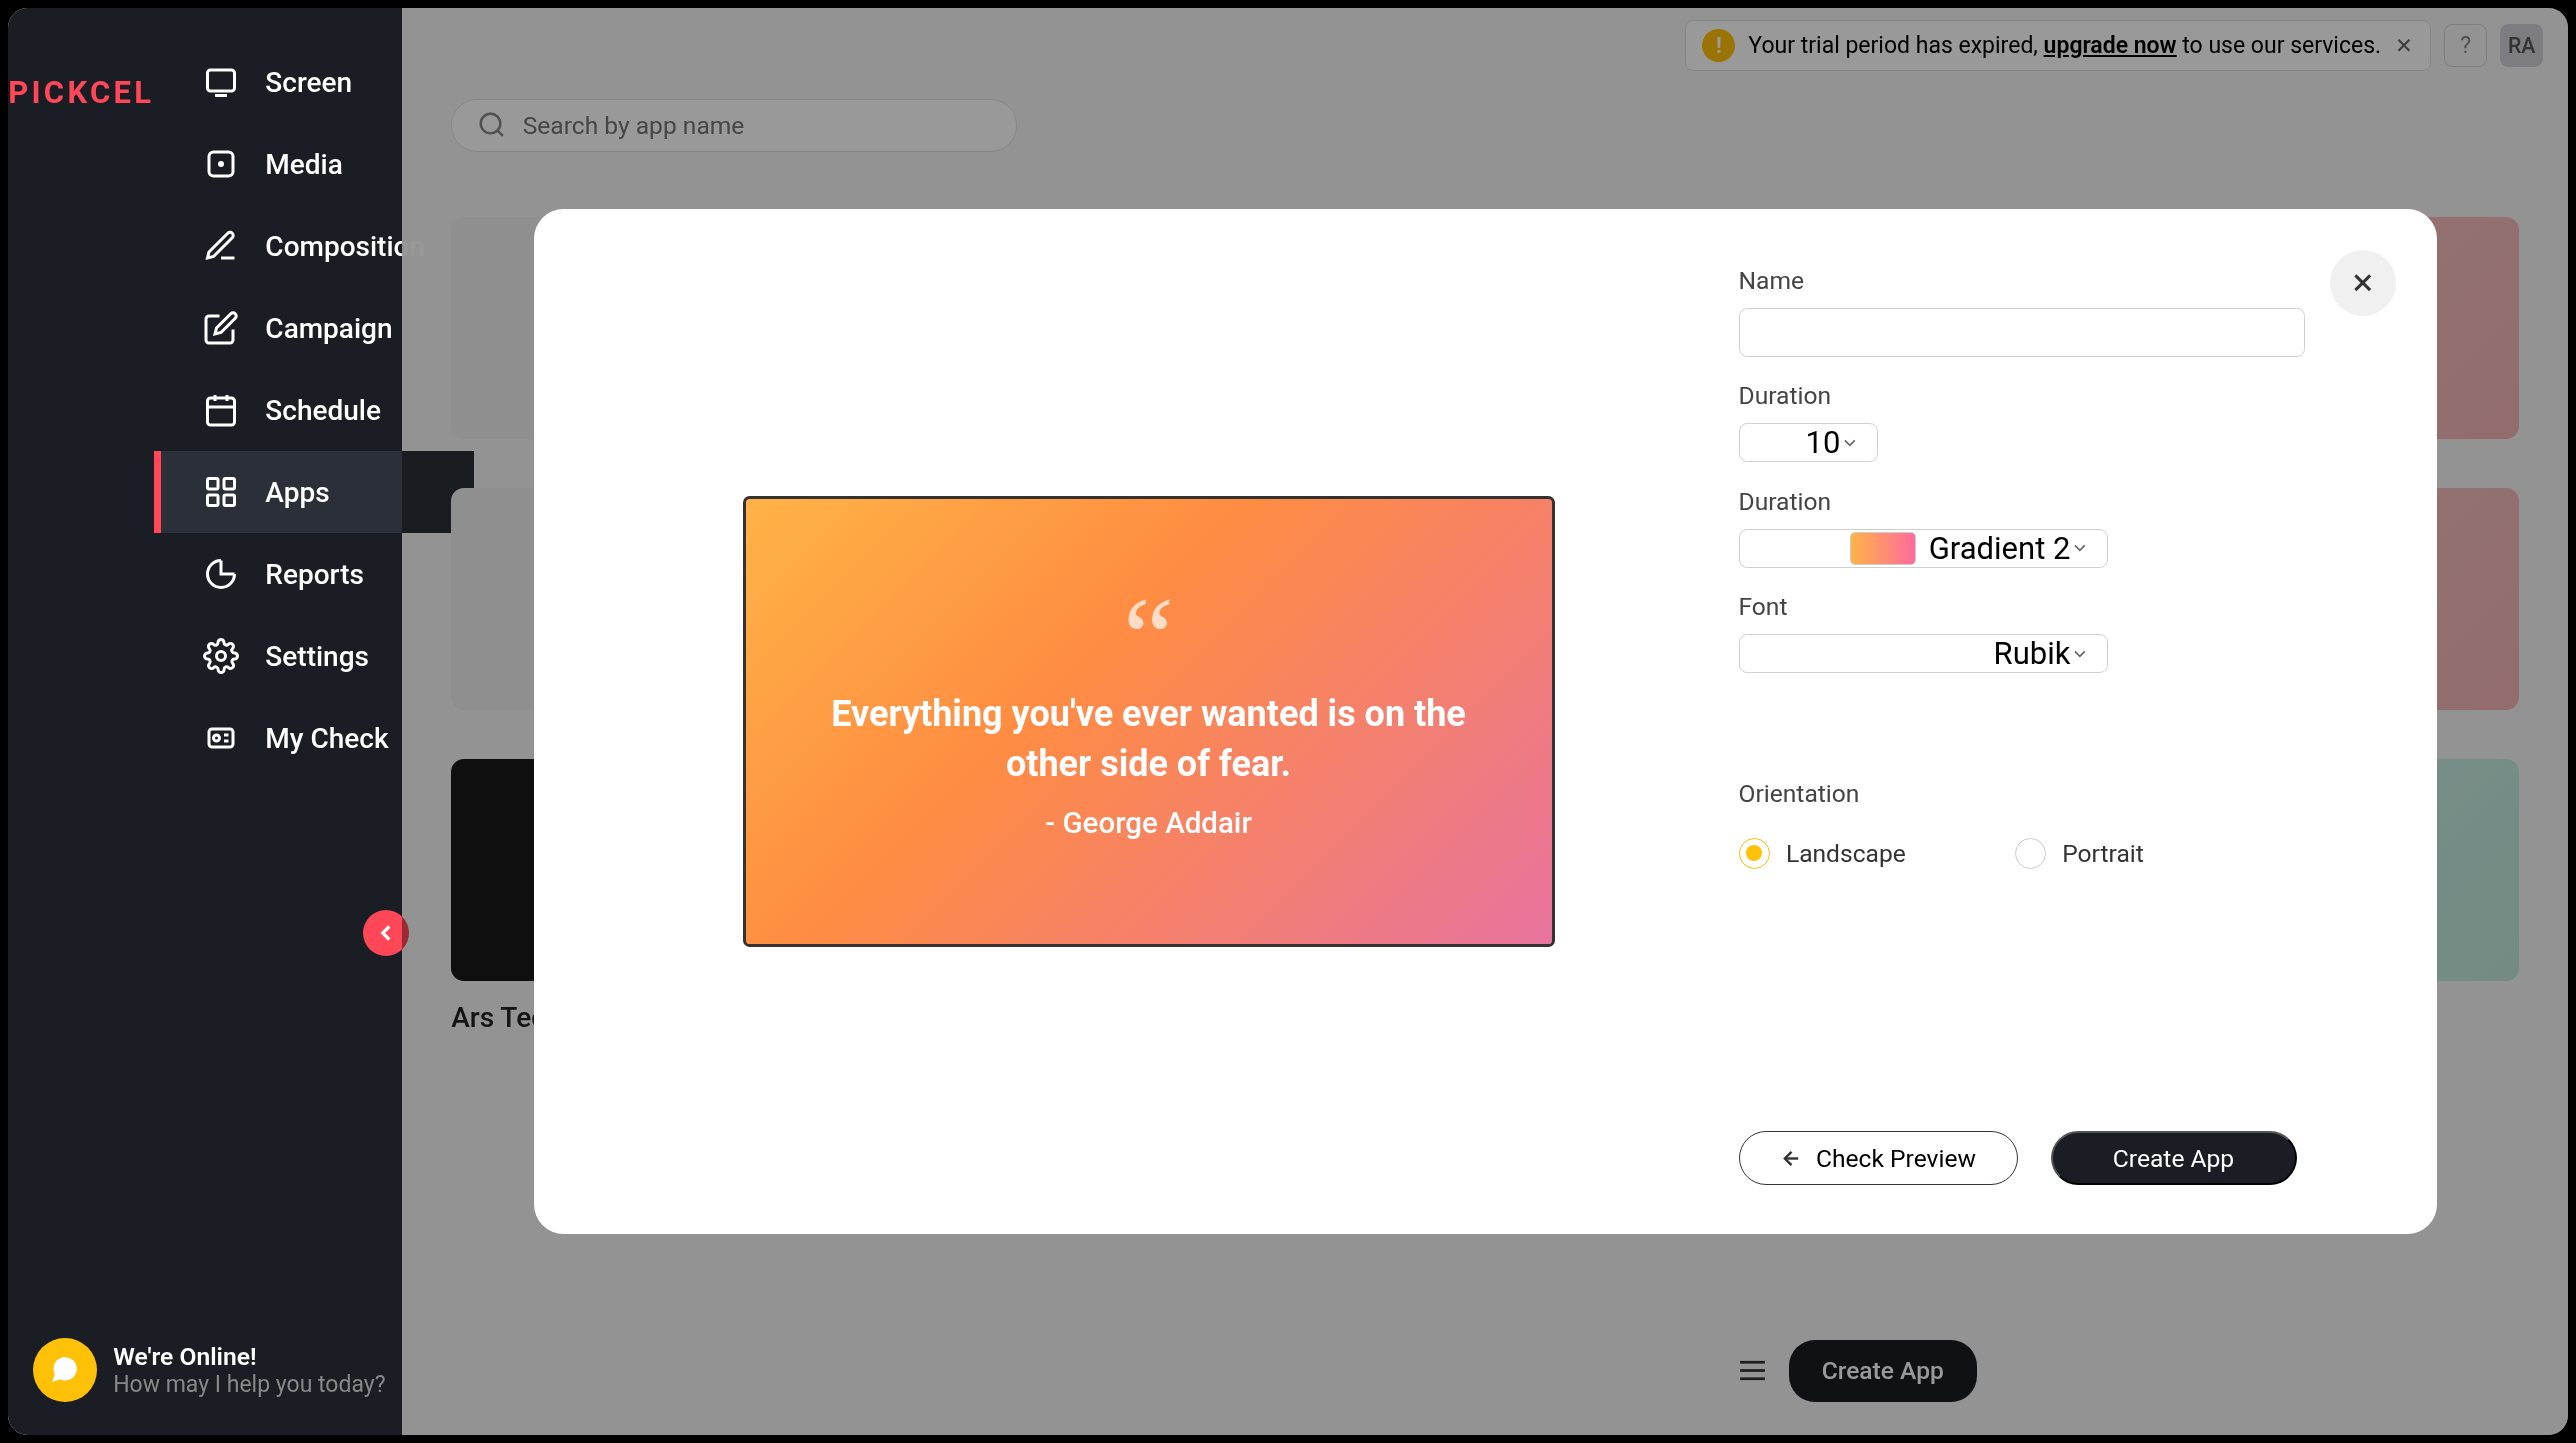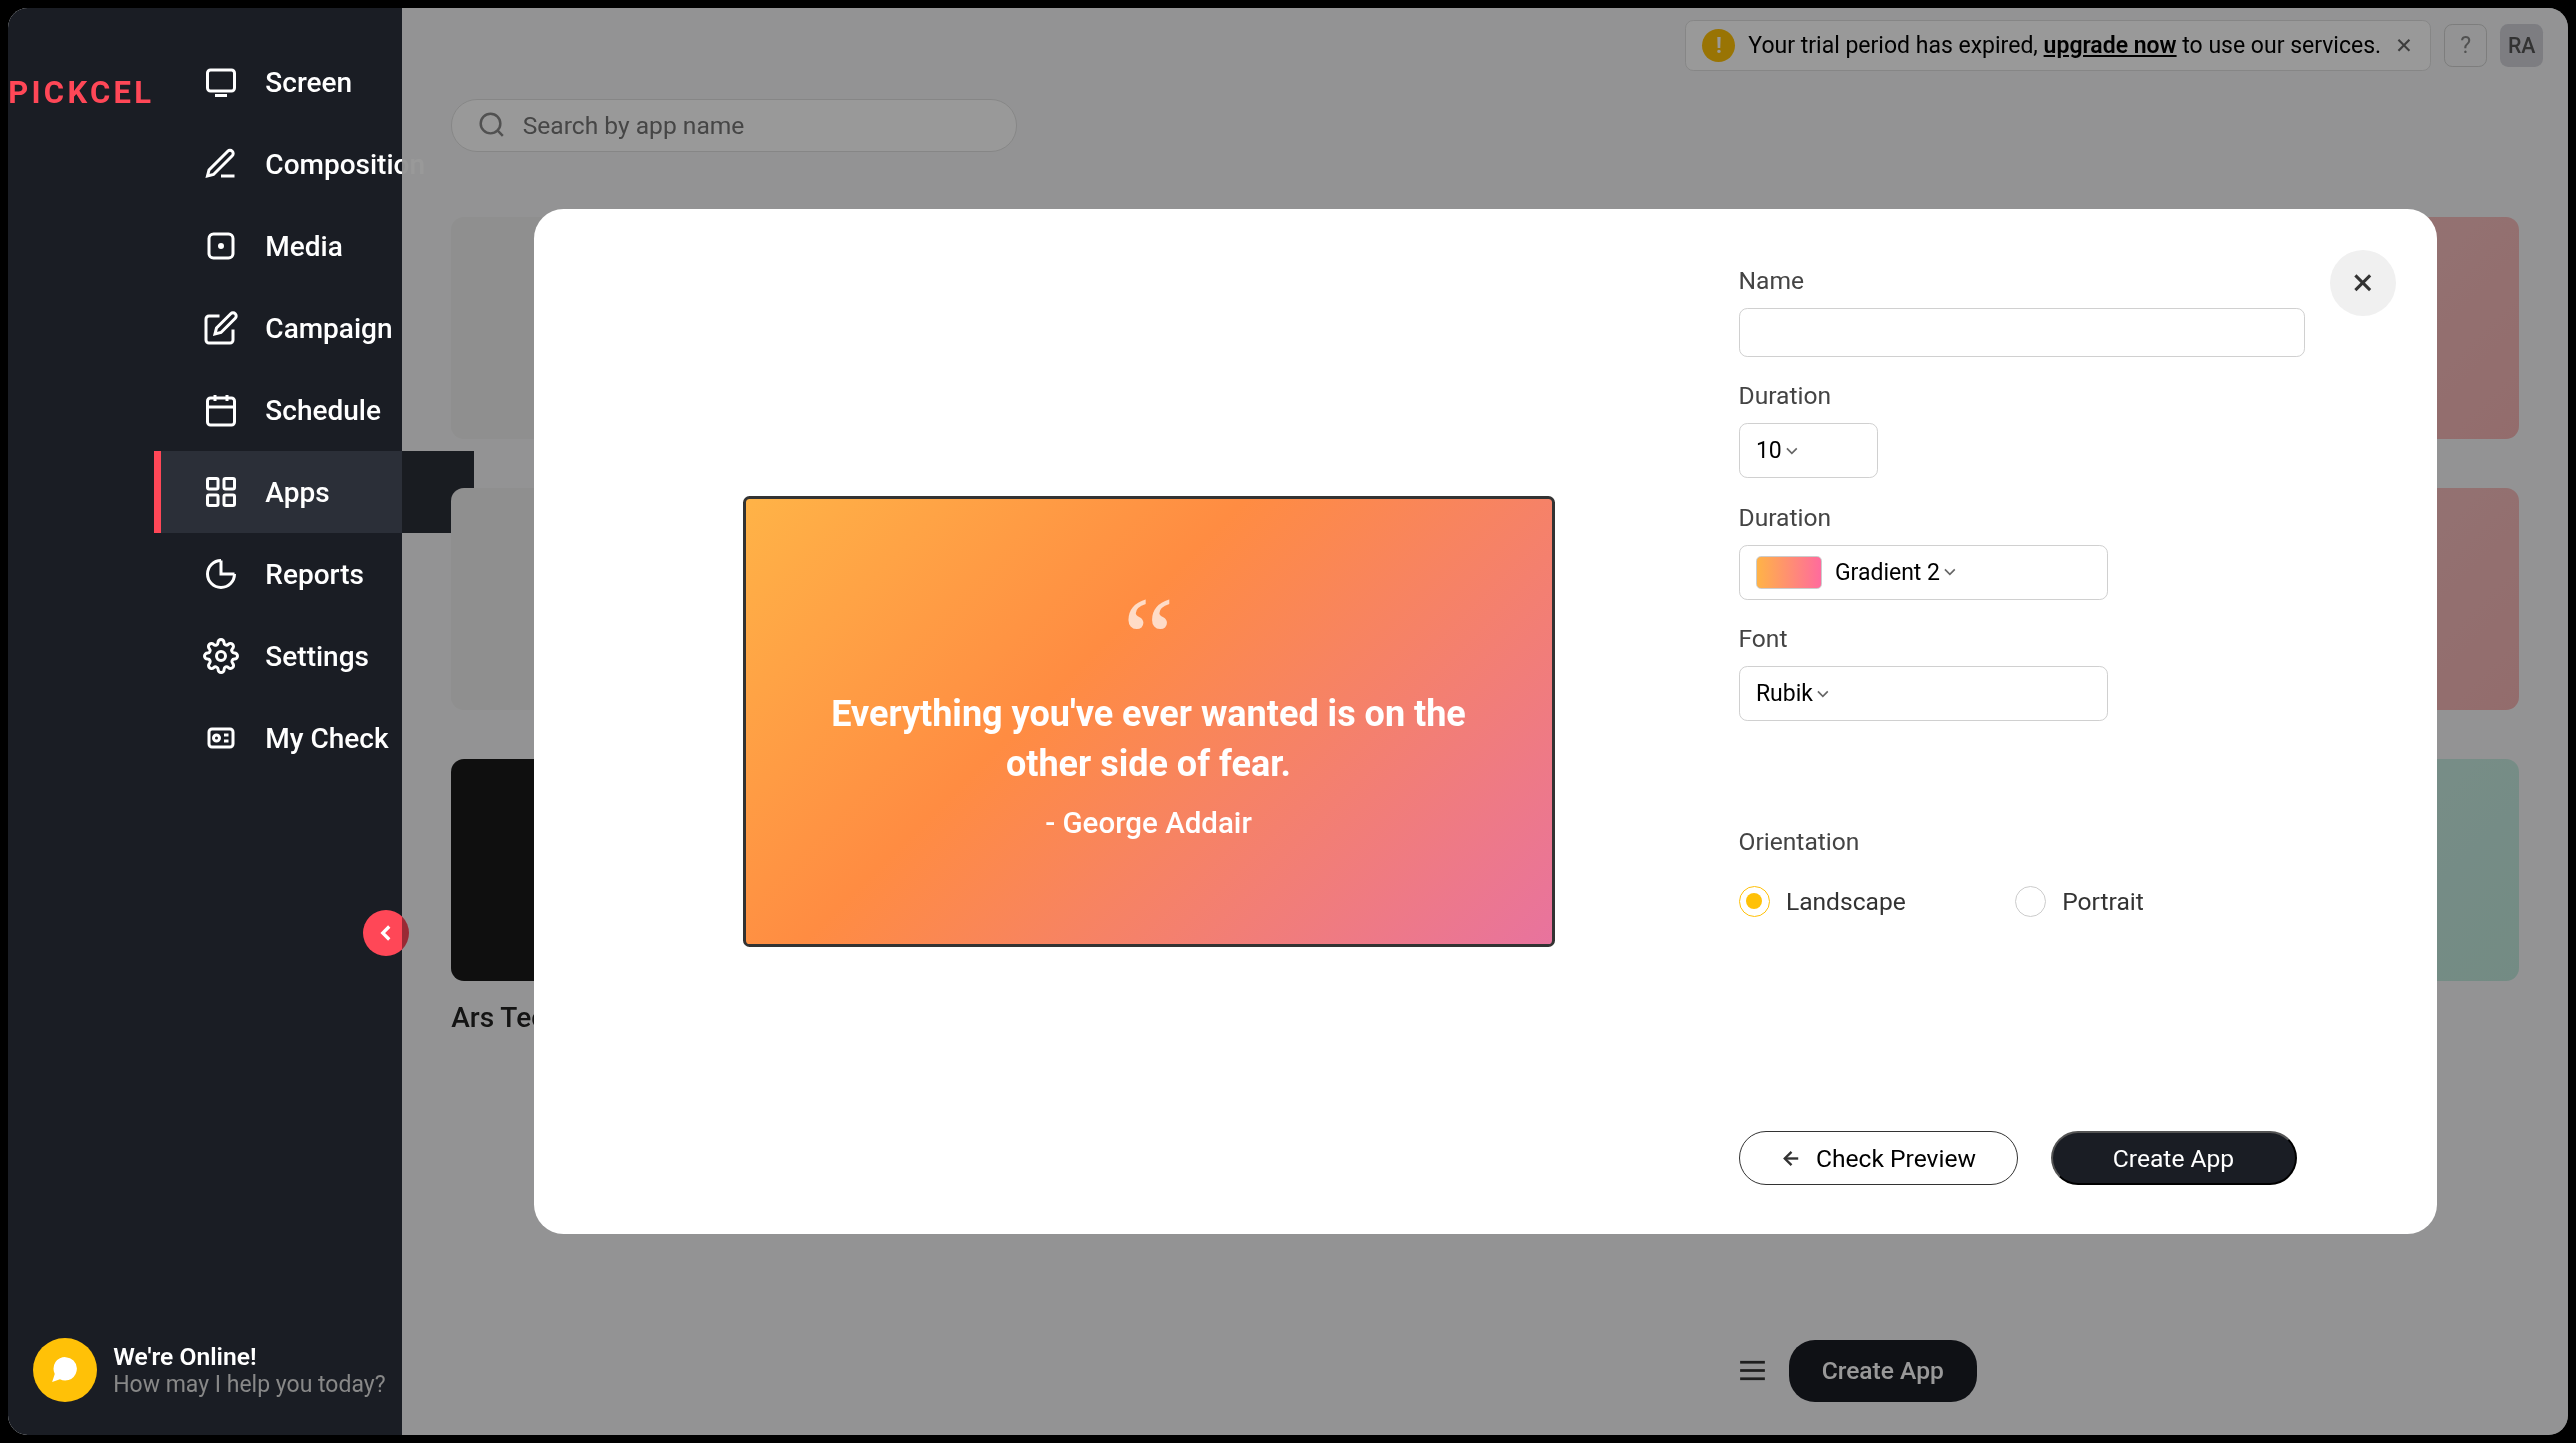--- a/index.html
+++ b/index.html
@@ -60,21 +60,21 @@
 .preview-box{width:812px;height:451px;border:3.3px solid #333;border-radius:6.6px;background:linear-gradient(135deg,#ffb347 0%,#ff8c42 40%,#e8739e 100%);display:flex;flex-direction:column;align-items:center;justify-content:center;padding:49px;color:#fff;text-align:center}
 .quote-mark{font-size:115px;line-height:0.6;opacity:0.7;font-family:Georgia,serif;margin-bottom:16.4px}
 .quote-text{font-size:36px;font-weight:700;line-height:1.4;margin-bottom:16.4px}
 .quote-author{font-size:29.5px;font-weight:500}
 .modal-right{width:673px;display:flex;flex-direction:column;padding-left:49px}
 .modal-title{font-size:38px;font-weight:600;color:#1a1d24;margin-bottom:33px}
 .close-btn{position:absolute;top:41px;right:41px;width:66px;height:66px;background:#f0f0f0;border-radius:50%;display:flex;align-items:center;justify-content:center;cursor:pointer}
 .close-btn svg{width:29.5px;height:29.5px;stroke:#333;stroke-width:2.5;fill:none}
 .form-label{font-size:24.6px;color:#444;margin-bottom:13px;margin-top:8px}
 .form-input{width:566px;height:49px;border:0.8px solid #d0d0d0;border-radius:8.2px;padding:0 16.4px;font-size:23px;outline:none}
-.form-select{height:55px;border:0.8px solid #d0d0d0;border-radius:8.2px;padding:0 16.4px;font-size:23px;display:flex;align-items:center;justify-content:flex-start;cursor:pointer;background:#fff}
+.form-select{height:39px;border:0.8px solid #d0d0d0;border-radius:8.2px;padding:0 16.4px;font-size:31px;display:flex;align-items:center;justify-content:flex-end;cursor:pointer;background:#fff}
 .form-select.sm{width:139px}
 .form-select.md{width:369px}
 .form-select svg{width:19.7px;height:19.7px;stroke:#666;fill:none;stroke-width:2}
 .gradient-swatch{width:66px;height:33px;border-radius:4.9px;background:linear-gradient(90deg,#ffb347,#ff6b9d);border:0.8px solid #ccc;margin-right:13px}
 .select-inner{display:flex;align-items:center}
 .radio-row{display:flex;gap:109px;margin-top:16.4px}
 .radio-item{display:flex;align-items:center;gap:16.4px;cursor:pointer}
 .radio-circle{width:31px;height:31px;border:1.6px solid #ccc;border-radius:50%;display:flex;align-items:center;justify-content:center}
 .radio-circle.checked{border-color:#ffc107}
 .radio-circle.checked::after{content:"";width:16.4px;height:16.4px;background:#ffc107;border-radius:50%}
@@ -100,34 +100,34 @@
             <svg viewBox="0 0 24 24">
               <rect x="3" y="4" width="18" height="14" rx="2"></rect>
               <line x1="8" y1="21" x2="16" y2="21"></line>
             </svg>
           </span>
         <span>Screen</span>
       </div>
       <div class="nav-item">
         <span class="nav-icon">
             <svg viewBox="0 0 24 24">
+              <rect x="4" y="4" width="16" height="16" rx="3"></rect>
+              <circle cx="12" cy="12" r="1" fill="#fff"></circle>
+            </svg>
+          </span>
+        <span>Media</span>
+      </div>
+      <div class="nav-item">
+        <span class="nav-icon">
+            <svg viewBox="0 0 24 24">
               <path d="M12 20h9"></path>
               <path d="M16.5 3.5a2.121 2.121 0 013 3L7 19l-4 1 1-4L16.5 3.5z"></path>
             </svg>
           </span>
         <span>Composition</span>
-      </div>
-      <div class="nav-item">
-        <span class="nav-icon">
-            <svg viewBox="0 0 24 24">
-              <rect x="4" y="4" width="16" height="16" rx="3"></rect>
-              <circle cx="12" cy="12" r="1" fill="#fff"></circle>
-            </svg>
-          </span>
-        <span>Media</span>
       </div>
       <div class="nav-item">
         <span class="nav-icon">
             <svg viewBox="0 0 24 24">
               <path d="M11 4H4a2 2 0 00-2 2v14a2 2 0 002 2h14a2 2 0 002-2v-7"></path>
               <path d="M18.5 2.5a2.121 2.121 0 013 3L12 15l-4 1 1-4 9.5-9.5z"></path>
             </svg>
           </span>
         <span>Campaign</span>
       </div>

